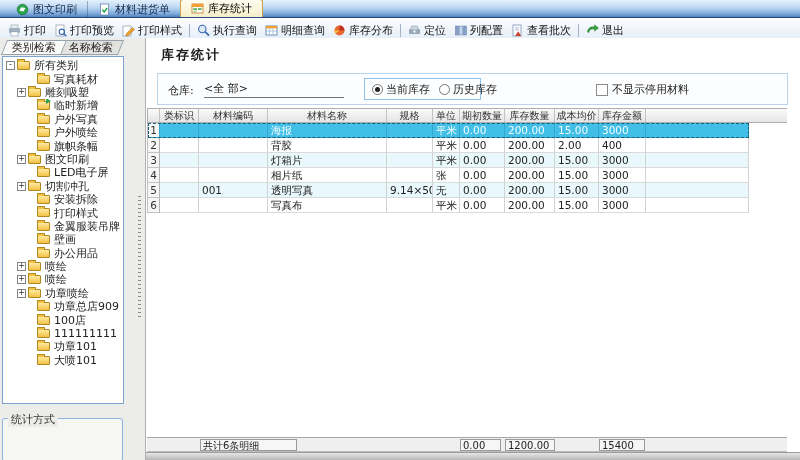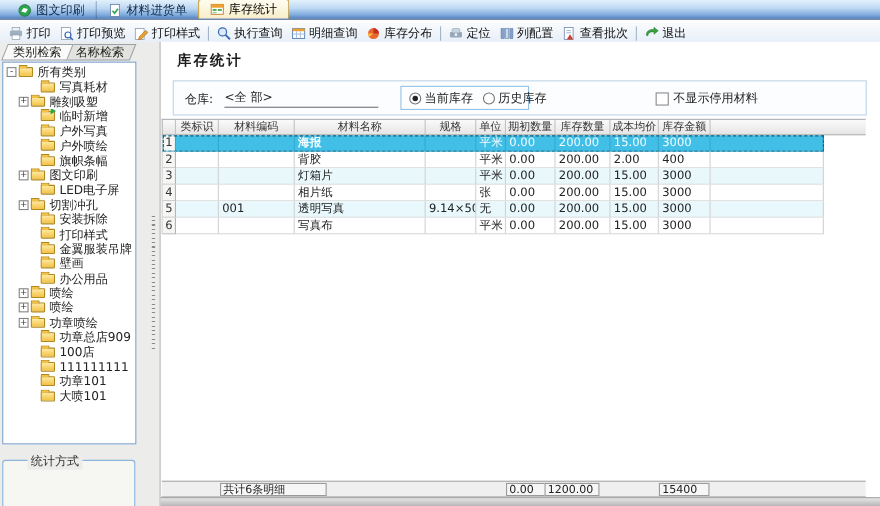--- a/index.html
+++ b/index.html
@@ -44,21 +44,21 @@
           border:1px solid #b08820;box-sizing:border-box;}
   .folder::before{content:"";position:absolute;top:-3px;left:-1px;width:6px;height:2px;
           background:#f2c246;border:1px solid #b08820;border-bottom:none;border-radius:1px 1px 0 0;}
   .folder.special::after{content:"";position:absolute;right:-2px;top:-4px;width:0;height:0;
           border-left:5px solid #2da44e;border-top:3px solid transparent;border-bottom:3px solid transparent;}
   .tree-label{padding-left:1px;}
   .splitter{position:absolute;left:138px;top:158px;width:3px;height:122px;
             background:repeating-linear-gradient(180deg,#8a8a8a 0 1px,transparent 1px 4px);}
   .stat-group{position:absolute;left:2px;top:380px;width:121px;height:44px;box-sizing:border-box;
               border:1px solid #8ab4dc;border-radius:3px;background:#f6f6f3;}
-  .stat-group-label{position:absolute;top:-7px;left:22px;background:#ececea;padding:0 3px;color:#333;}
+  .stat-group-label{position:absolute;top:-7px;left:5px;background:#ececea;padding:0 3px;color:#333;}
 
   
   .main{position:absolute;top:38px;left:145px;width:655px;height:422px;background:#fff;
         border-left:1px solid #b0b0b0;box-sizing:border-box;}
   .page-title{position:absolute;top:8px;left:15px;font-size:13px;font-weight:bold;color:#1c1c1c;letter-spacing:2px;}
   .filter-bar{position:absolute;top:35px;left:11px;width:631px;height:32px;box-sizing:border-box;
               border:1px solid #bcd4ea;background:#fcfdfe;}
   .wh-label{position:absolute;left:10px;top:9px;}
   .wh-value{position:absolute;left:46px;top:7px;width:140px;height:16px;border-bottom:1px solid #70757c;}
   .radio-box{position:absolute;left:206px;top:4px;width:117px;height:22px;box-sizing:border-box;
@@ -383,21 +383,21 @@
           <div class="hcell" style="width: 50px;">库存数量</div>
           <div class="hcell" style="width: 44px;">成本均价</div>
           <div class="hcell" style="width: 47px;">库存金额</div>
           <div class="hcell filler" style="width: 141px;"></div>
         </div>
       <div class="grid-rows" id="grid-rows">
           <div class="grow selected">
             <div class="gcell num" style="width: 12px;">1</div>
             <div class="gcell" style="width: 39px;"></div>
             <div class="gcell" style="width: 69px;"></div>
-            <div class="gcell" style="width: 119px; font-weight: bold;">海报</div>
+            <div class="gcell" style="width: 119px;">海报</div>
             <div class="gcell" style="width: 46px;"></div>
             <div class="gcell" style="width: 27px;">平米</div>
             <div class="gcell" style="width: 45px;">0.00</div>
             <div class="gcell" style="width: 50px;">200.00</div>
             <div class="gcell" style="width: 44px;">15.00</div>
             <div class="gcell" style="width: 47px;">3000</div>
             <div class="gcell" style="width: 103px;"></div>
           </div>
           <div class="grow">
             <div class="gcell num" style="width: 12px;">2</div>
@@ -461,20 +461,20 @@
             <div class="gcell" style="width: 45px;">0.00</div>
             <div class="gcell" style="width: 50px;">200.00</div>
             <div class="gcell" style="width: 44px;">15.00</div>
             <div class="gcell" style="width: 47px;">3000</div>
             <div class="gcell" style="width: 103px;"></div>
           </div>
         </div>
       <div class="grid-totals" id="grid-totals">
           <div class="tbox" style="left: 53px; width: 97px;">共计6条明细</div>
           <div class="tbox" style="left: 313px; width: 41px;">0.00</div>
-          <div class="tbox" style="left: 348px; width: 50px;">1200.00</div>
+          <div class="tbox" style="left: 358px; width: 50px;">1200.00</div>
           <div class="tbox" style="left: 452px; width: 46px;">15400</div>
         </div>
     </div>
 
     <div class="bottom-strip"></div>
   </div>
 </div>
 
 </body></html>

